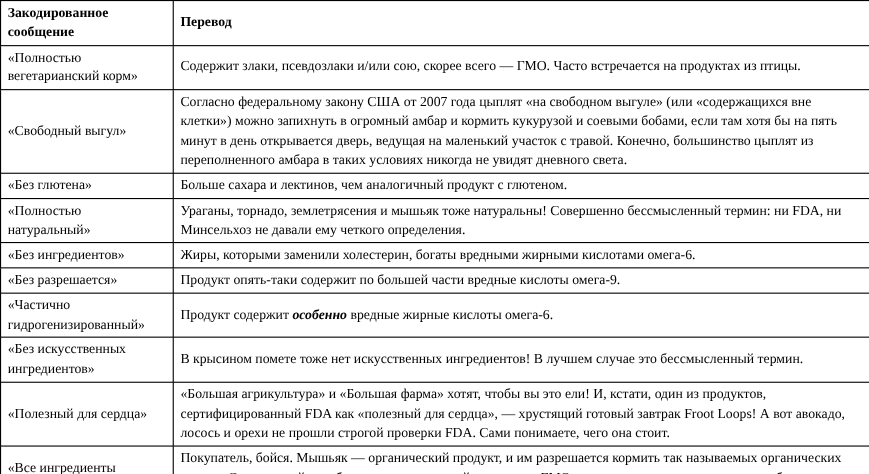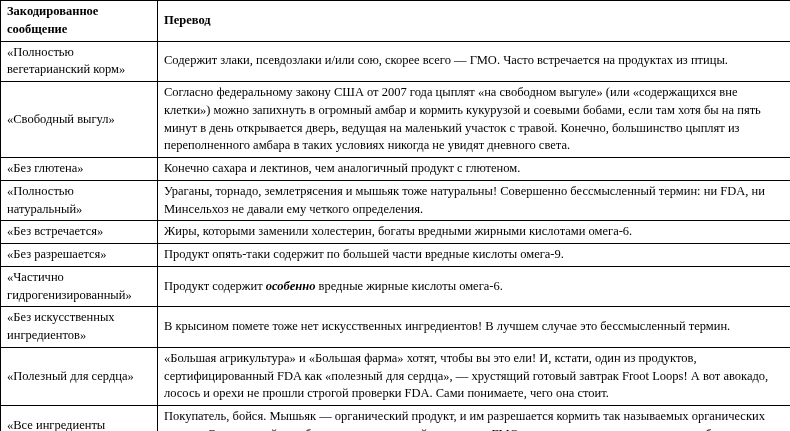--- a/index.html
+++ b/index.html
@@ -65,28 +65,28 @@
     <tr data-name="row-1">
       <td class="term-cell" data-name="term-cell">«Полностью вегетарианский корм»</td>
       <td class="translation-cell" data-name="translation-cell">Содержит злаки, псевдозлаки и/или сою, скорее всего — ГМО. Часто встречается на продуктах из птицы.</td>
     </tr>
     <tr data-name="row-2">
       <td class="term-cell" data-name="term-cell">«Свободный выгул»</td>
       <td class="translation-cell" data-name="translation-cell">Согласно федеральному закону США от 2007 года цыплят «на свободном выгуле» (или «содержащихся вне клетки») можно запихнуть в огромный амбар и кормить кукурузой и соевыми бобами, если там хотя бы на пять минут в день открывается дверь, ведущая на маленький участок с травой. Конечно, большинство цыплят из переполненного амбара в таких условиях никогда не увидят дневного света.</td>
     </tr>
     <tr data-name="row-3">
       <td class="term-cell" data-name="term-cell">«Без глютена»</td>
-      <td class="translation-cell" data-name="translation-cell">Конечно сахара и лектинов, чем аналогичный продукт с глютеном.</td>
+      <td class="translation-cell" data-name="translation-cell">Больше сахара и лектинов, чем аналогичный продукт с глютеном.</td>
     </tr>
     <tr data-name="row-4">
       <td class="term-cell" data-name="term-cell">«Полностью натуральный»</td>
       <td class="translation-cell" data-name="translation-cell">Ураганы, торнадо, землетрясения и мышьяк тоже натуральны! Совершенно бессмысленный термин: ни FDA, ни Минсельхоз не давали ему четкого определения.</td>
     </tr>
     <tr data-name="row-5">
-      <td class="term-cell" data-name="term-cell">«Без встречается»</td>
+      <td class="term-cell" data-name="term-cell">«Без ингредиентов»</td>
       <td class="translation-cell" data-name="translation-cell">Жиры, которыми заменили холестерин, богаты вредными жирными кислотами омега-6.</td>
     </tr>
     <tr data-name="row-6">
       <td class="term-cell" data-name="term-cell">«Без разрешается»</td>
       <td class="translation-cell" data-name="translation-cell">Продукт опять-таки содержит по большей части вредные кислоты омега-9.</td>
     </tr>
     <tr data-name="row-7">
       <td class="term-cell" data-name="term-cell">«Частично гидрогенизированный»</td>
       <td class="translation-cell" data-name="translation-cell"><span data-name="translation-text-before">Продукт содержит </span><em class="italic-word" data-name="translation-text-italic">особенно</em><span data-name="translation-text-after"> вредные жирные кислоты омега-6.</span></td>
     </tr>

